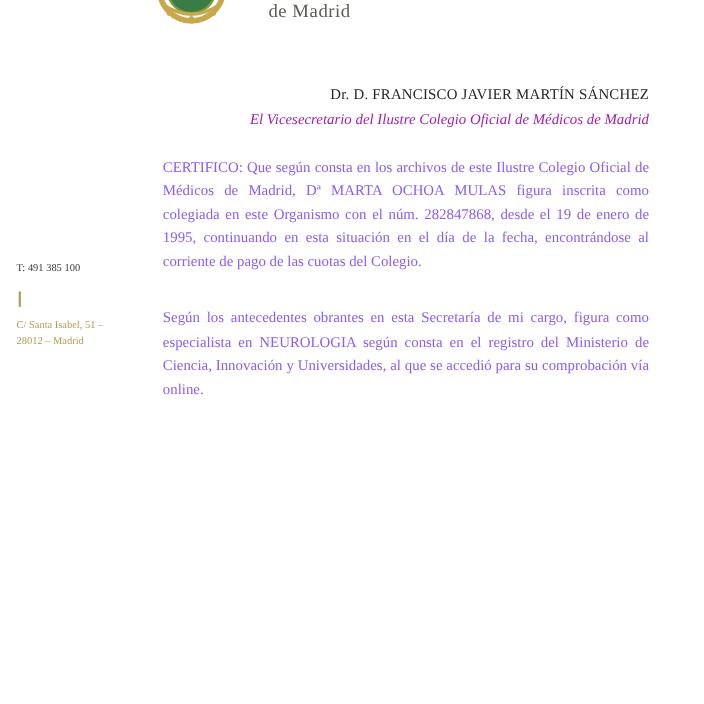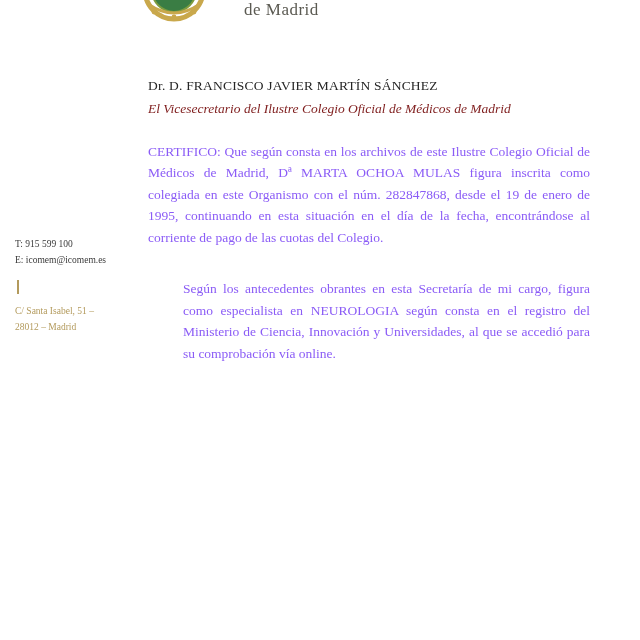--- a/index.html
+++ b/index.html
@@ -32,32 +32,32 @@
     color: #5b5a52;
     letter-spacing: 0.5px;
     white-space: nowrap;
   }
 
   
   .header {
     position: absolute;
     left: 148px; top: 78px;
     width: 442px;
-    text-align: left;
+    text-align: right;
   }
   .certifier-name {
     font-size: 13.5px;
     color: #262626;
     letter-spacing: 0.2px;
   }
   .certifier-title {
     margin-top: 7px;
     font-size: 13.5px;
     font-style: italic;
-    color: #7f1d1d;
+    color: #a21caf;
   }
 
   
   .sidebar {
     position: absolute;
     left: 15px; top: 237px;
     width: 120px;
     font-size: 9.5px;
     line-height: 1.65;
     color: #3a3a3a;
@@ -78,21 +78,21 @@
     left: 148px; top: 141px;
     width: 442px;
   }
   .body-text p {
     margin: 0 0 21px 0;
     font-size: 13.5px;
     line-height: 1.59;
     text-align: justify;
     color: #8b5cf6;
   }
-  .body-text p.p2 { margin-top: 30px; margin-left: 35px; }
+  .body-text p.p2 { margin-top: 30px; }
 
   
   .signature-wrap {
     position: absolute;
     left: 128px; top: 568px;
     width: 110px; height: 72px;
   }
 </style>
 </head>
 <body>
@@ -111,22 +111,21 @@
     </svg>
     <span class="logo-text">de Madrid</span>
   </div>
 
   <div class="header">
     <div class="certifier-name">Dr. D. FRANCISCO JAVIER MARTÍN SÁNCHEZ</div>
     <div class="certifier-title">El Vicesecretario del Ilustre Colegio Oficial de Médicos de Madrid</div>
   </div>
 
   <aside class="sidebar">
-    <div>T: 915 599 100</div>
-    <div>E: icomem@icomem.es</div>
+    <div>T: 491 385 100</div>
     <div class="gold-divider"></div>
     <div class="address-line">C/ Santa Isabel, 51 –</div>
     <div class="address-line">28012 – Madrid</div>
   </aside>
 
   <main class="body-text">
     <p class="p1">CERTIFICO: Que según consta en los archivos de este Ilustre Colegio Oficial de Médicos de Madrid, Dª MARTA OCHOA MULAS figura inscrita como colegiada en este Organismo con el núm. 282847868, desde el 19 de enero de 1995, continuando en esta situación en el día de la fecha, encontrándose al corriente de pago de las cuotas del Colegio.</p>
     <p class="p2">Según los antecedentes obrantes en esta Secretaría de mi cargo, figura como especialista en NEUROLOGIA según consta en el registro del Ministerio de Ciencia, Innovación y Universidades, al que se accedió para su comprobación vía online.</p>
   </main>
 

